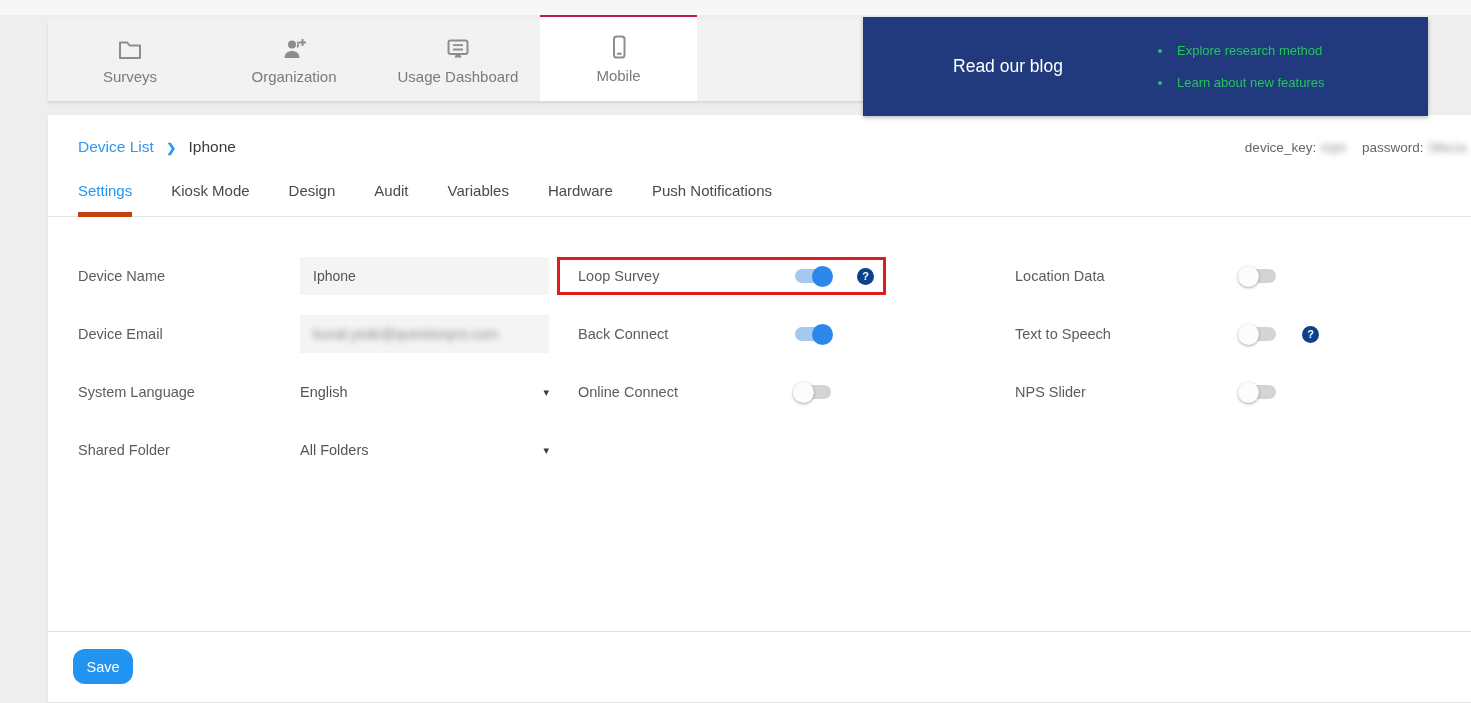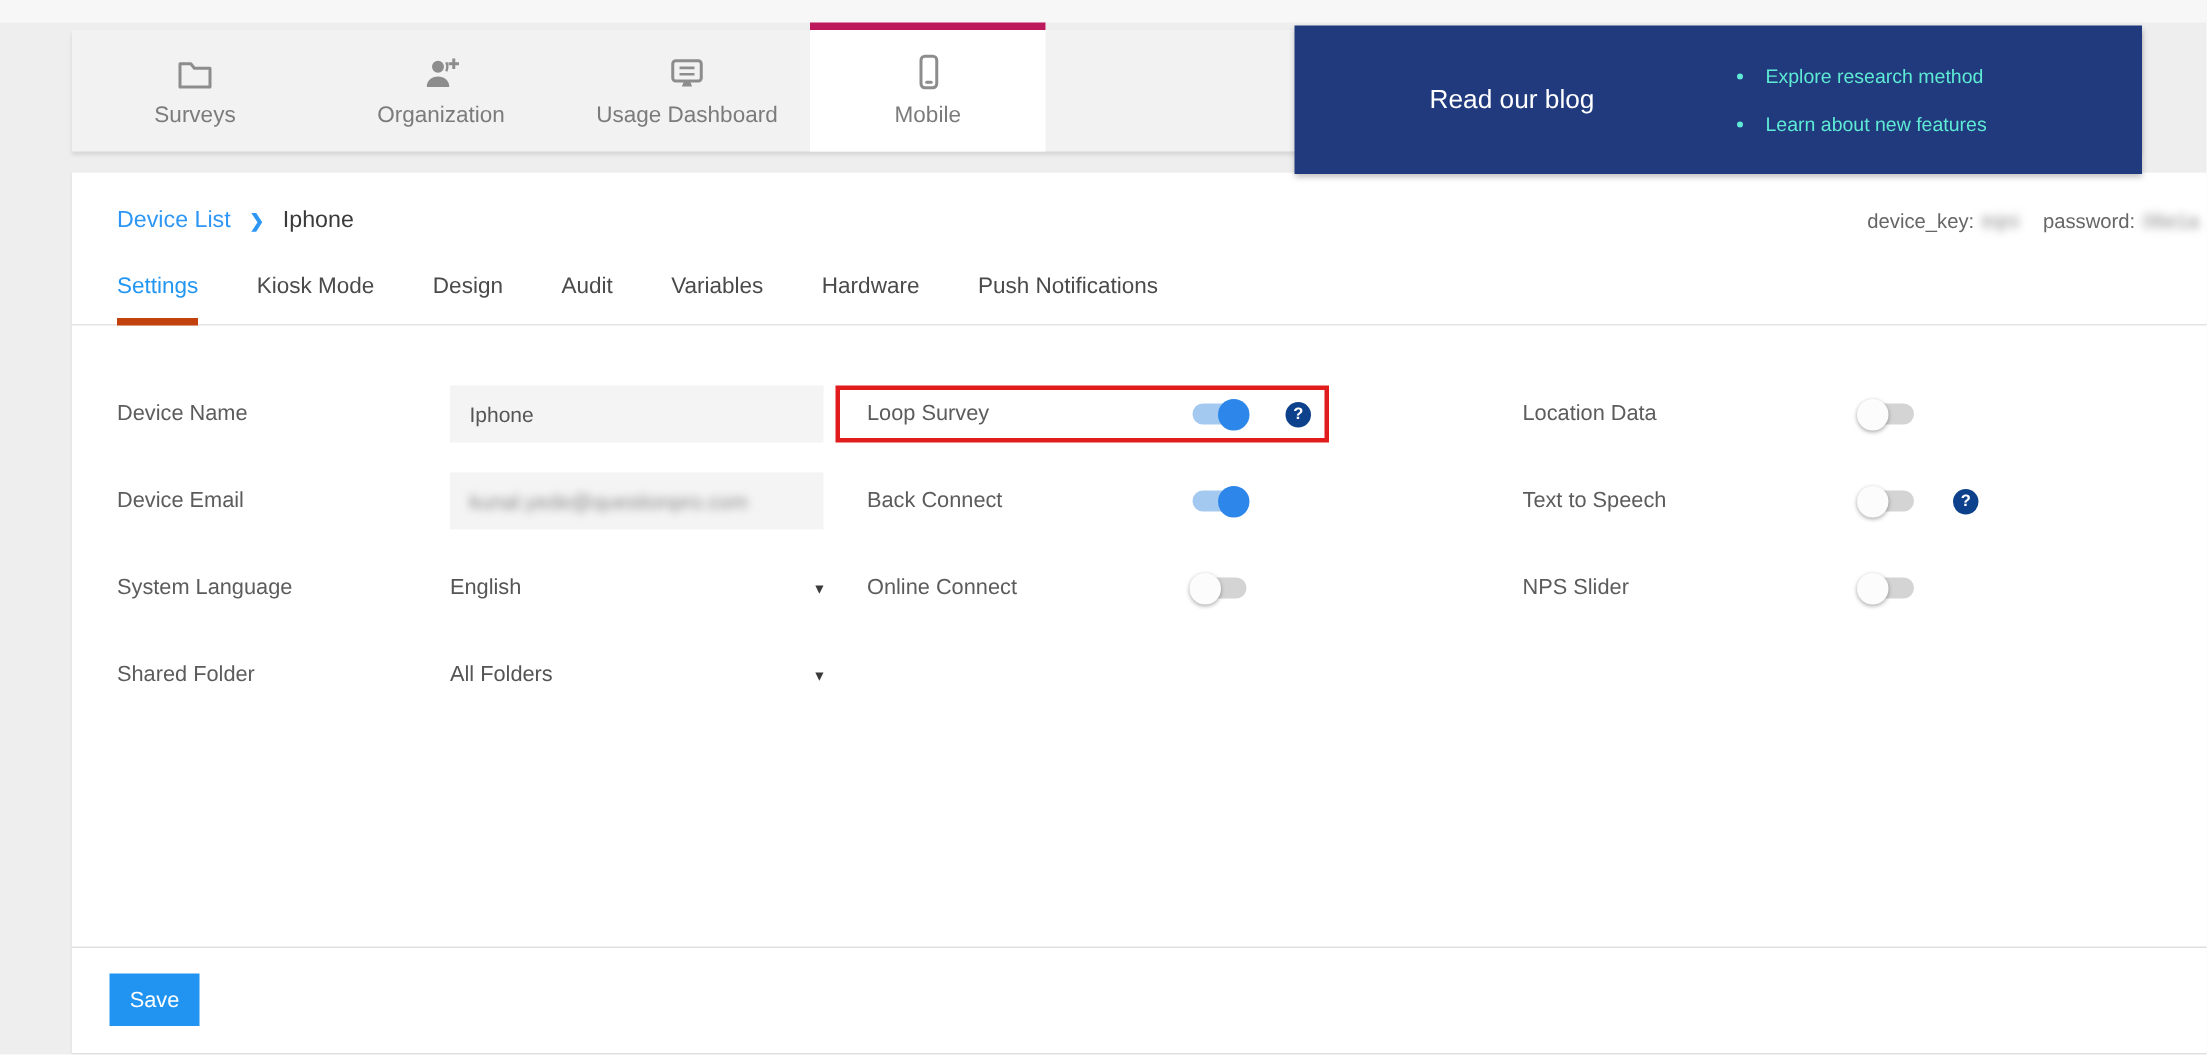--- a/index.html
+++ b/index.html
@@ -13,27 +13,27 @@
 
   
   .navbar { position:absolute; left:48px; top:15px; width:1380px; height:86px; }
   .navbar-graybg { position:absolute; left:0; right:0; top:5px; bottom:0; background:#f2f2f2;
                    box-shadow:0 2px 3px rgba(0,0,0,.10); }
   .nav-tabs { position:absolute; left:0; top:0; height:86px; display:flex; z-index:2; }
   .nav-tab { width:164px; height:81px; margin-top:5px; display:flex; flex-direction:column;
              align-items:center; justify-content:center; gap:8px; cursor:pointer;
              color:#7b7b7b; font-size:15px; }
   .nav-tab.active { width:157px; height:86px; margin-top:0; background:#ffffff;
-                    border-top:5px solid #be185d; padding-top:0; }
+                    border-top:2px solid #be185d; padding-top:0; }
   .nav-tab .ic { height:24px; display:flex; align-items:flex-end; }
 
   .banner { position:absolute; right:0; top:2px; width:565px; height:99px; background:#203a7d;
             display:flex; align-items:center; z-index:3; box-shadow:0 2px 4px rgba(0,0,0,.25); cursor:pointer; }
   .banner-title { width:290px; text-align:center; color:#ffffff; font-size:17.5px; }
-  .banner-bullets { margin:0; padding-left:20px; color:#5eead4; font-size:13px;
+  .banner-bullets { margin:0; padding-left:20px; color:#22c55e; font-size:13px;
                     display:flex; flex-direction:column; gap:17px; }
   .banner-bullets li { padding-left:4px; }
 
   
   .panel { position:absolute; left:48px; top:115px; width:1440px; height:587px; background:#ffffff;
            box-shadow:0 1px 2px rgba(0,0,0,.08); }
 
   .panel-header { display:flex; justify-content:space-between; align-items:center;
                   padding:23px 22px 0 30px; }
   .breadcrumb { font-size:15.5px; }
@@ -73,21 +73,21 @@
   .help { width:17px; height:17px; border-radius:50%; background:#0e418c; color:#fff;
           font-size:11px; font-weight:bold; display:flex; align-items:center;
           justify-content:center; margin-left:26px; cursor:pointer; flex:none; }
 
   .red-box { position:absolute; left:-21px; top:0; width:329px; height:38px;
              border:3px solid #e11c1c; pointer-events:none; }
 
   
   .footer-divider { position:absolute; left:0; right:0; top:516px; height:1px; background:#e0e0e0; }
   .save-btn { position:absolute; left:25px; top:534px; width:60px; height:35px; background:#2193f0;
-              color:#ffffff; border:none; border-radius:0; font-size:14.5px;
+              color:#ffffff; border:none; border-radius:12px; font-size:14.5px;
               font-family:inherit; cursor:pointer; }
 </style>
 </head>
 <body>
 
 <div class="top-strip"></div>
 
 <div class="navbar">
   <div class="navbar-graybg"></div>
   <div class="nav-tabs">

